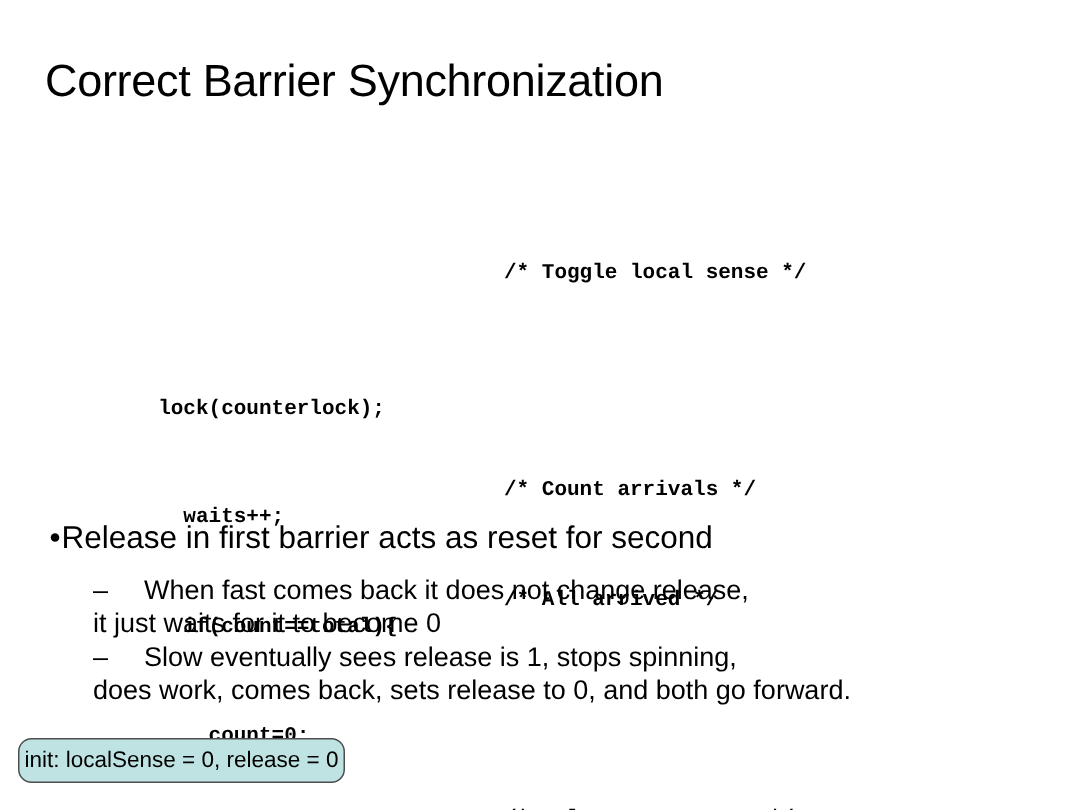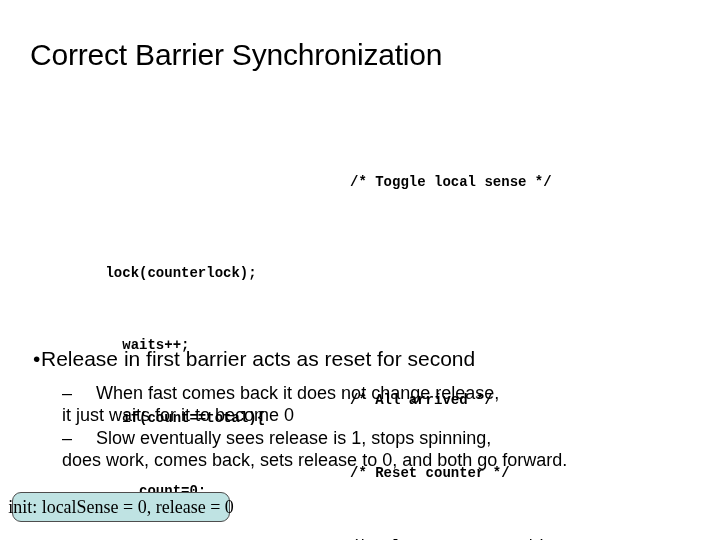--- a/index.html
+++ b/index.html
@@ -52,21 +52,21 @@
     height: 18.2px;
     position: relative;
     white-space: pre;
   }
   .code-stmt {
     display: inline-block;
     white-space: pre;
   }
   .code-comment {
     position: absolute;
-    left: 295px;
+    left: 281px;
     top: 0;
     white-space: pre;
   }
 
   
   .bullet-l1 {
     position: absolute;
     left: 33px;
     font-size: 21px;
     line-height: 27px;
@@ -119,54 +119,53 @@
     height: 30px;
     box-sizing: border-box;
     background: #bfe3e3;
     border: 1px solid #4d4d4d;
     border-radius: 9px;
     display: flex;
     align-items: center;
     justify-content: center;
   }
   .init-box-label {
-    font-size: 18px;
+    font-size: 15px;
     line-height: 16px;
     color: #000000;
     white-space: nowrap;
-    font-family: Liberation Serif, serif;
   }
 </style>
 </head>
 <body>
 
 <div class="slide">
 
   <div class="slide-title">Correct Barrier Synchronization</div>
 
   <div class="code-block">
 
     <div class="code-line">
       <span class="code-comment">/* Toggle local sense */</span>
     </div>
 
     <div class="code-line">
       <span class="code-stmt">lock(counterlock);</span><span class="code-comment"></span>
     </div>
 
     <div class="code-line">
-      <span class="code-stmt">  waits++;</span>
+      <span class="code-stmt">  waits++;</span><span class="code-comment">/* Count arrivals */</span>
     </div>
 
     <div class="code-line">
       <span class="code-stmt">  if(count==total){</span><span class="code-comment">/* All arrived */</span>
     </div>
 
     <div class="code-line">
-      <span class="code-stmt">    count=0;</span><span class="code-comment">/* Reset counter */</span>
+      <span class="code-stmt">    count=0;</span>
     </div>
 
     <div class="code-line">
       <span class="code-comment">/* Release processes */</span>
     </div>
 
     
 
     
 

